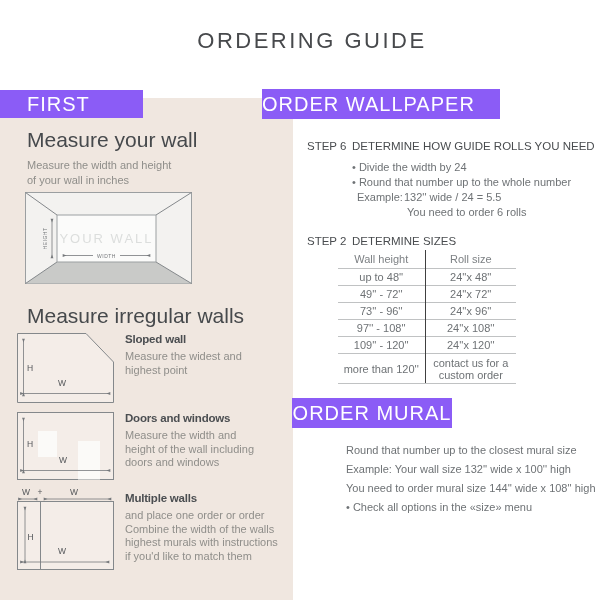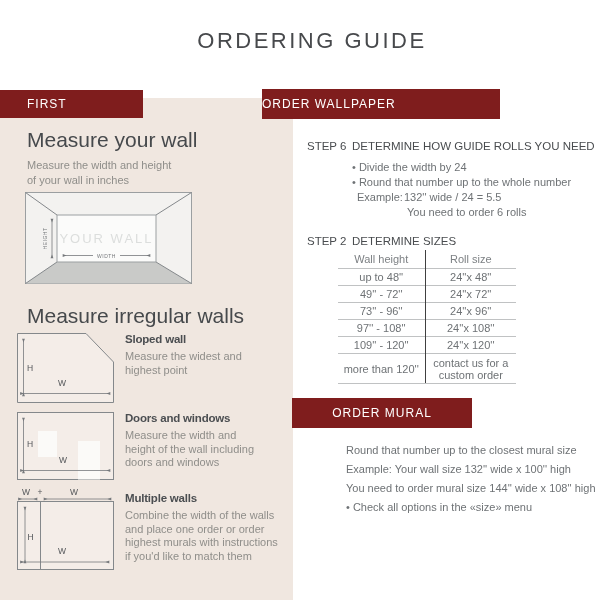--- a/index.html
+++ b/index.html
@@ -4,24 +4,24 @@
 <style>
   html,body{margin:0;padding:0;}
   body{width:600px;height:600px;background:#ffffff;font-family:"Liberation Sans",sans-serif;}
   .canvas{position:relative;width:600px;height:600px;background:#fff;overflow:hidden;}
 
   .title{position:absolute;top:28px;left:0;width:600px;text-align:center;
          font-size:22px;letter-spacing:2.5px;color:#47494c;padding-left:12px;}
 
   .panel{position:absolute;left:0;top:98px;width:293px;height:502px;background:#f0e7e0;}
 
-  .bar{position:absolute;background:#7f1d1d;color:#ffffff;font-size:12px;letter-spacing:1px;}
+  .bar{position:absolute;background:#8b5cf6;color:#ffffff;font-size:20px;letter-spacing:1px;}
   .bar-first{left:0;top:90px;width:143px;height:28px;line-height:28px;padding-left:27px;box-sizing:border-box;}
   .bar-wallpaper{left:262px;top:89px;width:238px;height:30px;line-height:30px;text-align:left;}
-  .bar-mural{left:292px;top:398px;width:180px;height:30px;line-height:30px;text-align:center;}
+  .bar-mural{left:292px;top:398px;width:160px;height:30px;line-height:30px;text-align:center;}
 
   .h-left{position:absolute;left:27px;color:#46494c;font-size:21px;}
   .h-measure{top:128px;}
   .h-irregular{top:304px;}
   .sub{position:absolute;left:27px;top:158px;font-size:11px;line-height:14.5px;color:#8f8e8a;}
 
   .wall-svg{position:absolute;left:25px;top:192px;}
   .svg-item1{position:absolute;left:17px;top:333px;}
   .svg-item2{position:absolute;left:17px;top:412px;}
   .svg-item3top{position:absolute;left:17px;top:487px;}
@@ -161,22 +161,22 @@
     </defs>
     <rect x="0.5" y="0.5" width="96" height="68" fill="rgba(255,255,255,0.28)" stroke="#84888b"></rect>
     <line class="dline" x1="23.5" y1="0.5" x2="23.5" y2="68.5"></line>
     <line class="aline" x1="8" y1="6" x2="8" y2="62" marker-start="url(#m5)" marker-end="url(#m5)"></line>
     <text class="dlabel" x="13.5" y="39" text-anchor="middle">H</text>
     <line class="aline" x1="3.5" y1="61" x2="92" y2="61" marker-start="url(#m5)" marker-end="url(#m5)"></line>
     <text class="dlabel" x="45" y="53" text-anchor="middle">W</text>
   </svg>
   <div class="item-title t3">Multiple walls</div>
   <div class="item-body b3">
+    <div>and place one order or order</div>
     <div>Combine the width of the walls</div>
-    <div>and place one order or order</div>
     <div>highest murals with instructions</div>
     <div>if you'd like to match them</div>
   </div>
 
   <div class="bar bar-wallpaper">
     <span>ORDER WALLPAPER</span>
   </div>
 
   <div class="step-row step1">
     <span class="step-label">STEP 6</span>

